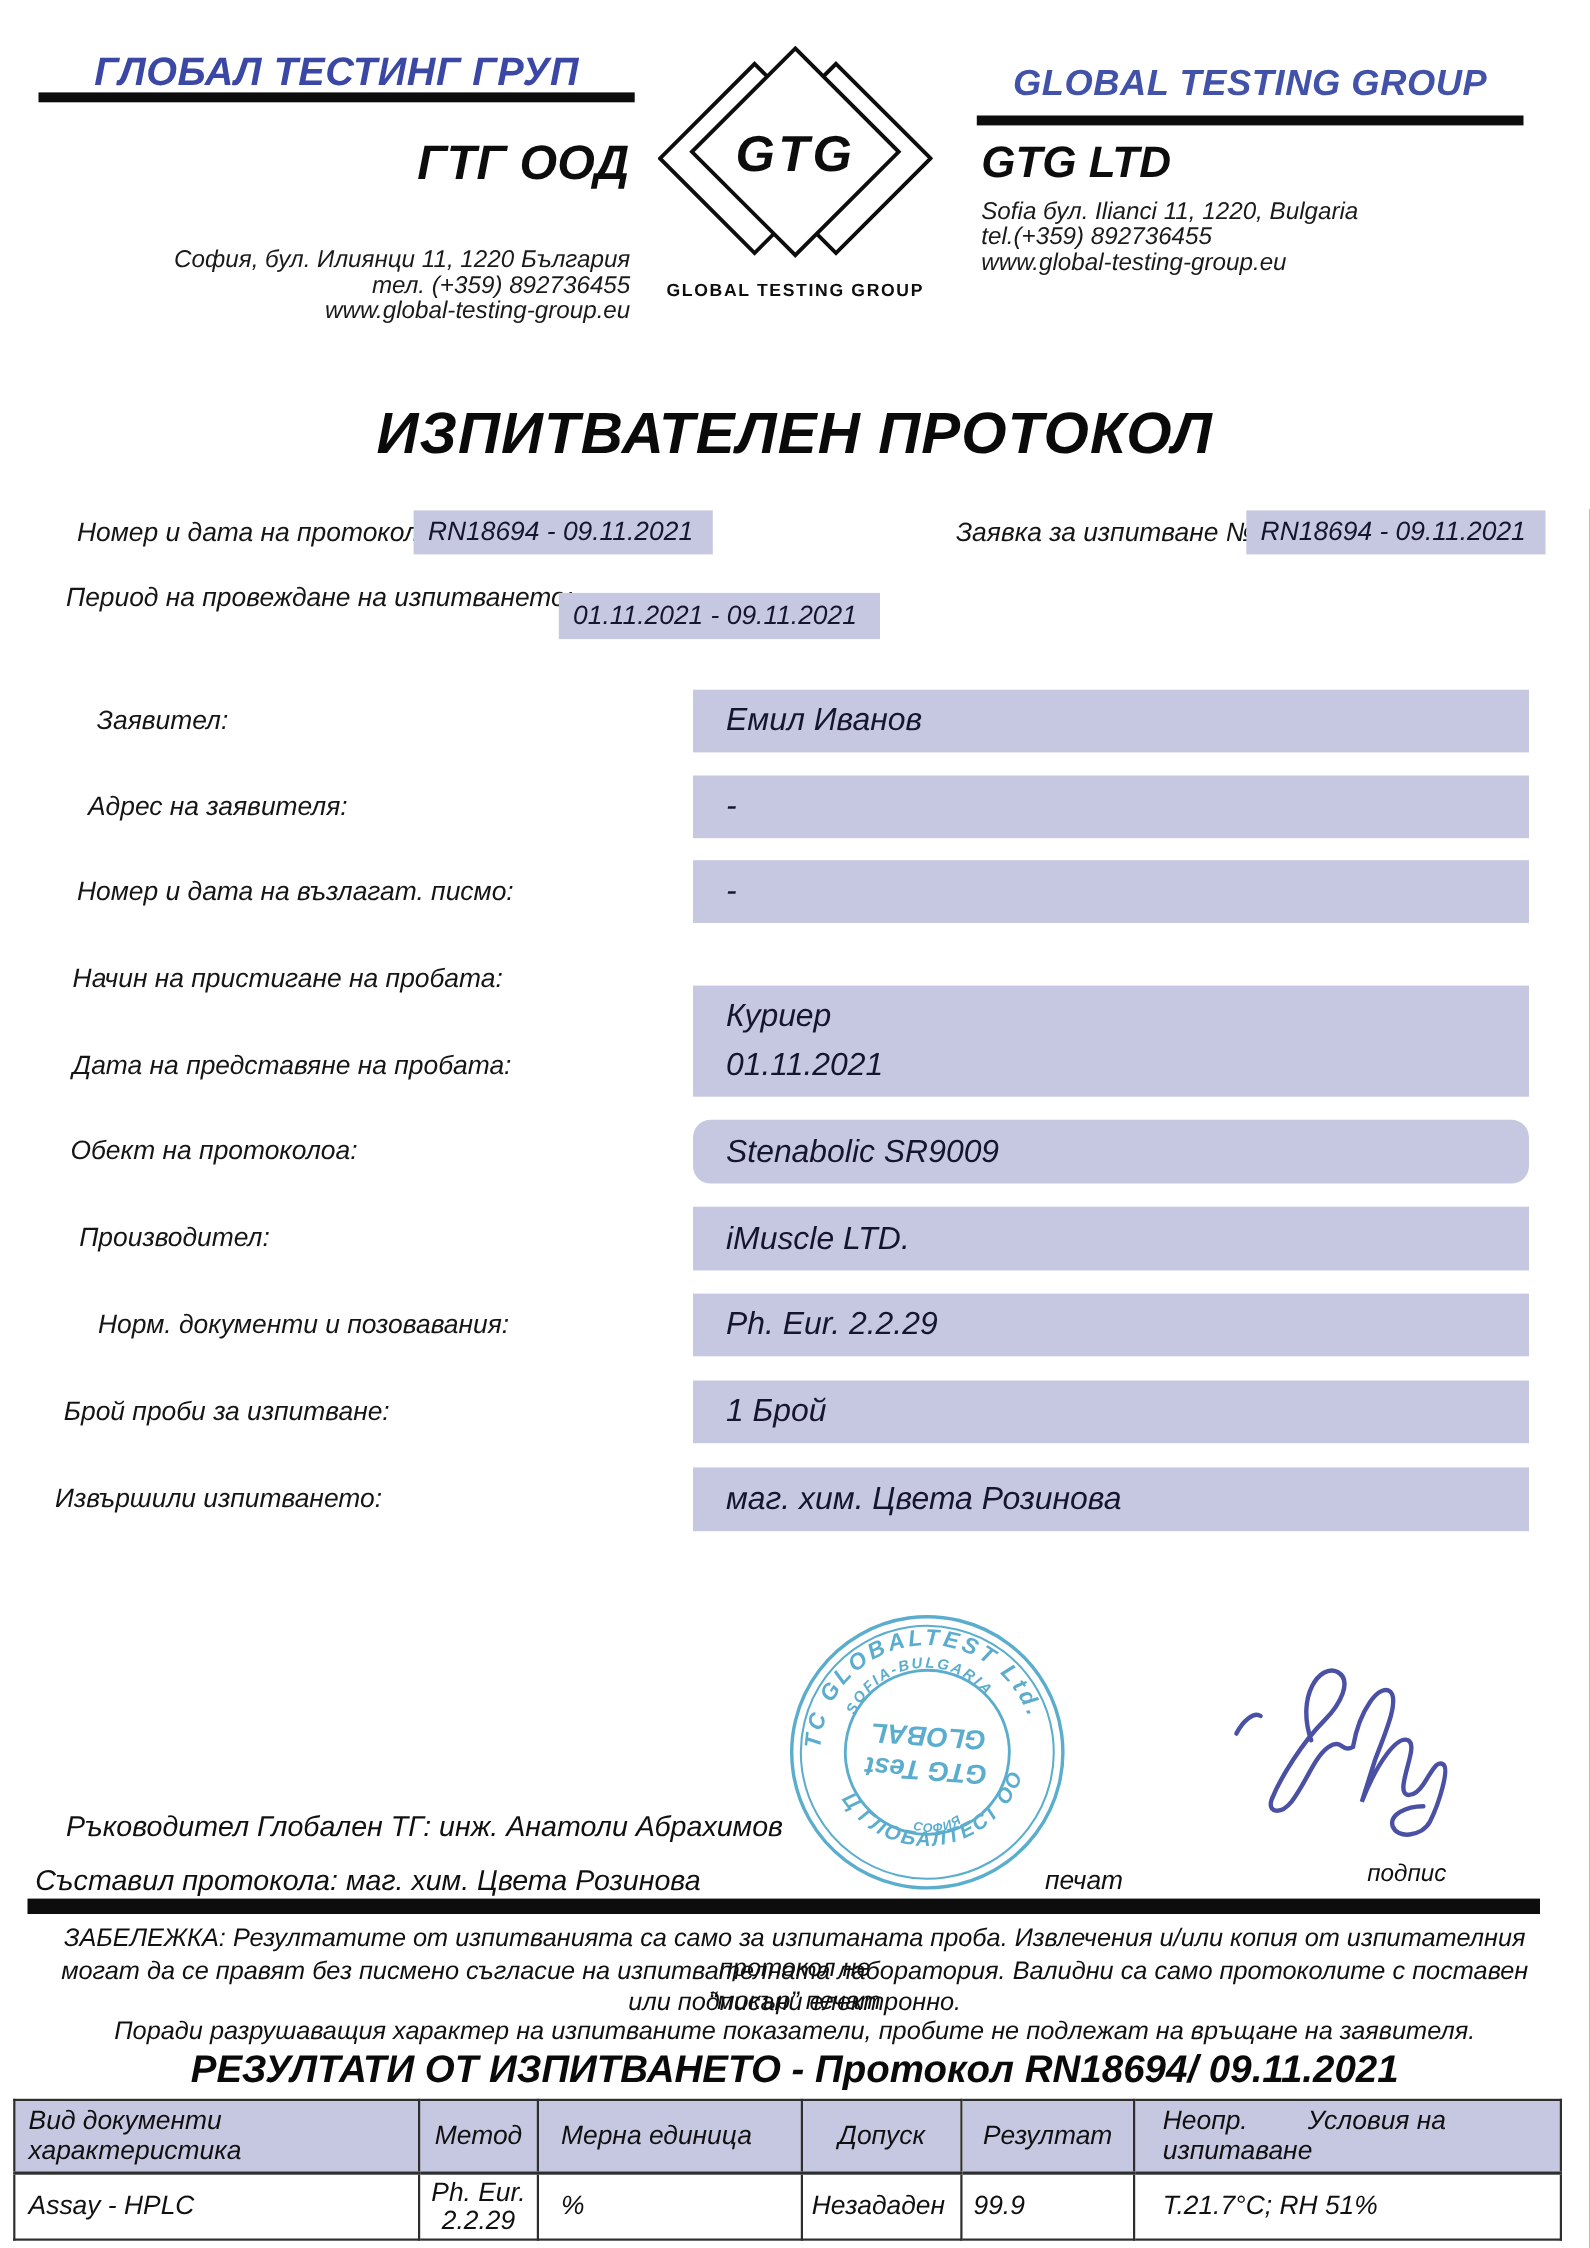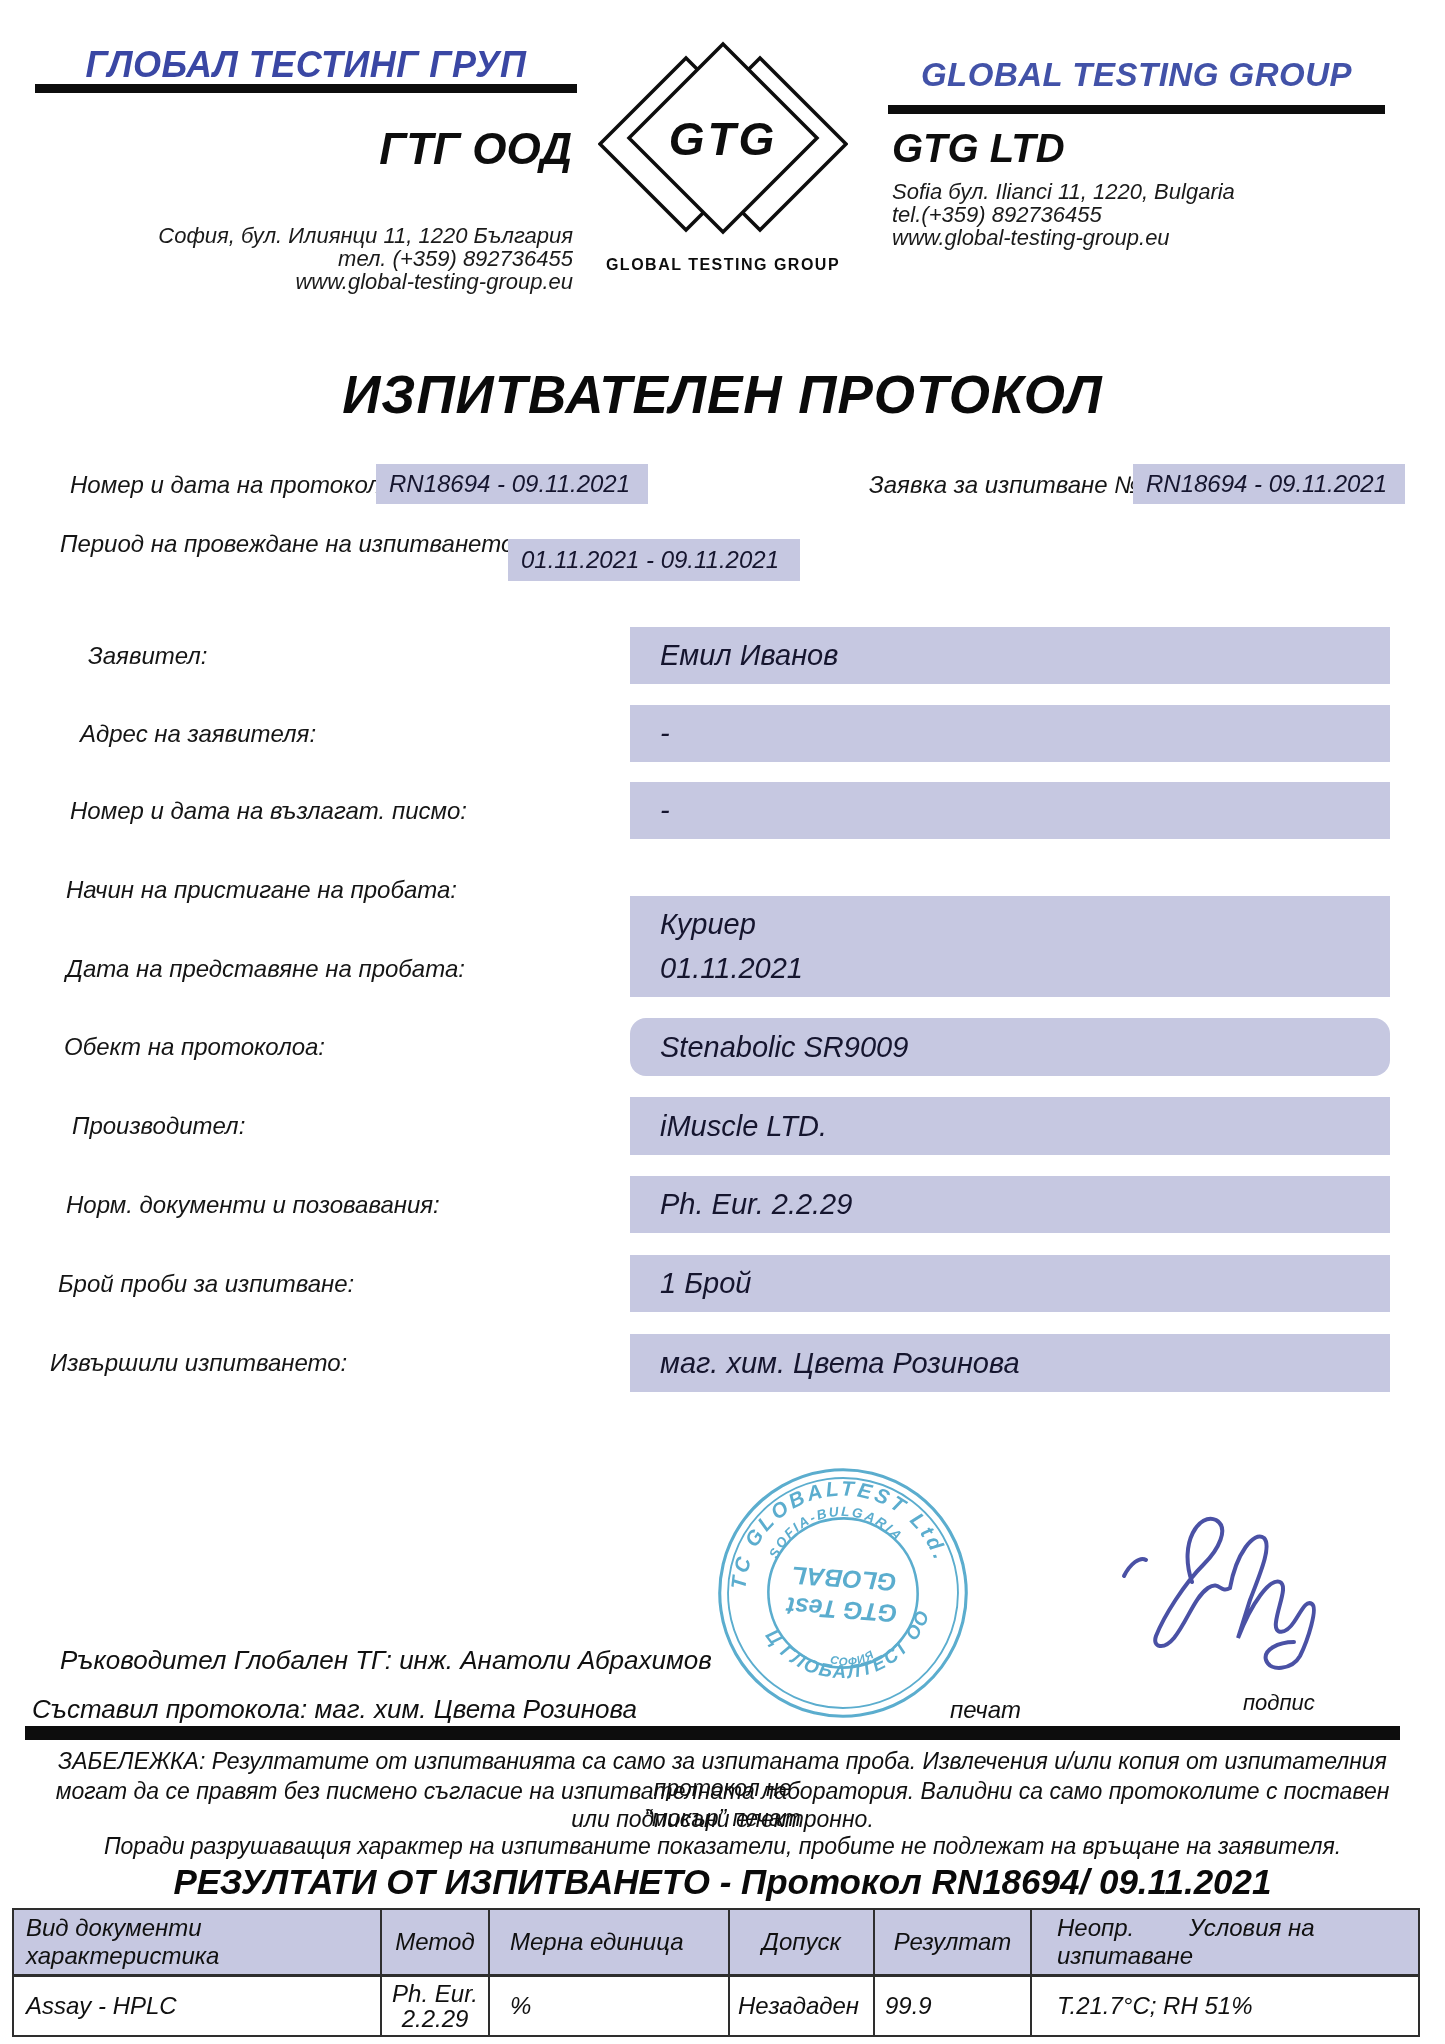--- a/index.html
+++ b/index.html
@@ -113,21 +113,21 @@
 
   <div class="abs f-label" style="left:66px;top:940px;line-height:57px;">Дата на представяне на пробата:</div>
   <div class="abs hl f-box" style="top:940px;line-height:57px;">01.11.2021</div>
 
   <div class="abs f-label" style="left:64px;top:1018px;line-height:58px;">Обект на протоколоа:</div>
   <div class="abs hl f-box" style="top:1018px;height:58px;line-height:58px;border-radius:16px;">Stenabolic SR9009</div>
 
   <div class="abs f-label" style="left:72px;top:1097px;line-height:58px;">Производител:</div>
   <div class="abs hl f-box" style="top:1097px;height:58px;line-height:58px;">iMuscle LTD.</div>
 
-  <div class="abs f-label" style="left:66px;top:1176px;line-height:57px;">Норм. документи и позовавания:</div>
+  <div class="abs f-label" style="left:66px;top:1176px;line-height:57px;text-align:center;">Норм. документи и позовавания:</div>
   <div class="abs hl f-box" style="top:1176px;line-height:57px;">Ph. Eur. 2.2.29</div>
 
   <div class="abs f-label" style="left:58px;top:1255px;line-height:57px;">Брой проби за изпитване:</div>
   <div class="abs hl f-box" style="top:1255px;line-height:57px;">1 Брой</div>
 
   <div class="abs f-label" style="left:50px;top:1334px;line-height:58px;">Извършили изпитването:</div>
   <div class="abs hl f-box" style="top:1334px;height:58px;line-height:58px;">маг. хим. Цвета Розинова</div>
 
   <div class="abs" style="left:698px;top:1448px;width:290px;height:290px;transform:rotate(-8deg);opacity:.85;">
     <svg width="290" height="290" viewBox="0 0 280 280">

